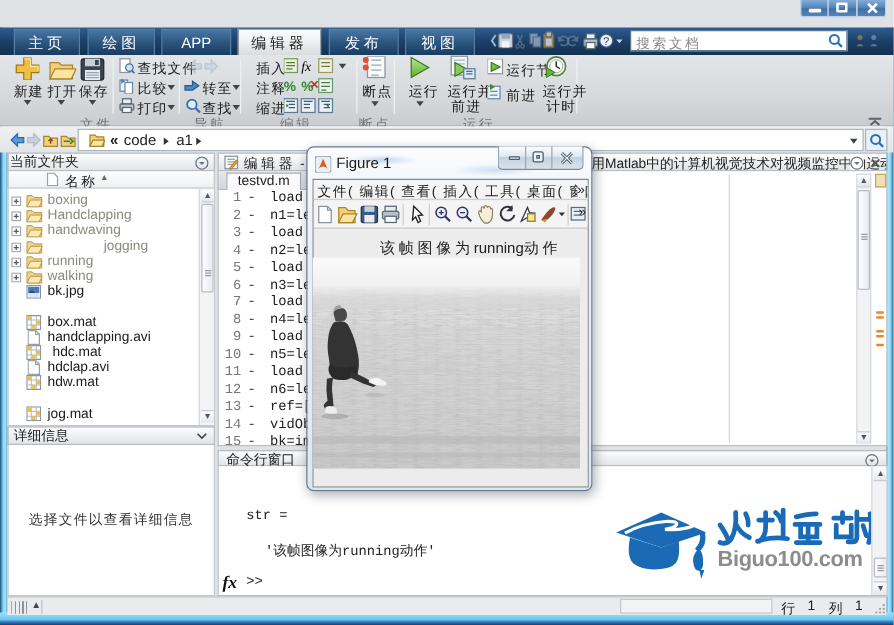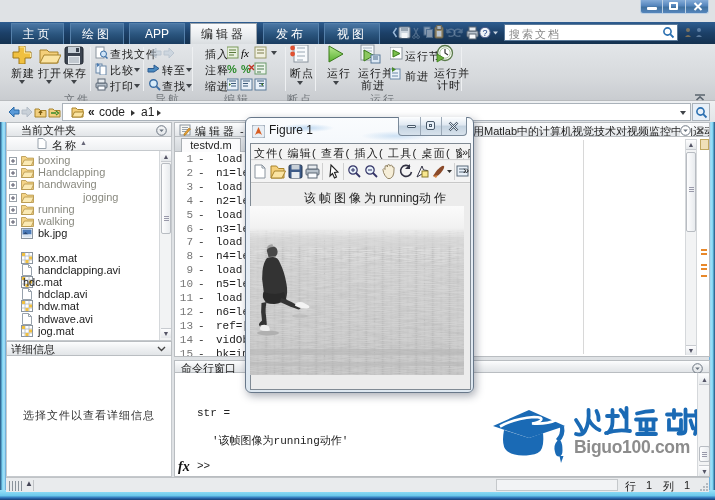--- a/index.html
+++ b/index.html
@@ -302,21 +302,21 @@
     </div>
     <div id="addrsearch">
         <svg style="position:absolute;left:2px;top:2px;" width="13" height="13" viewBox="0 0 13 13">
           <circle cx="5.5" cy="5.5" r="3.6" fill="none" stroke="#2a6fb0" stroke-width="1.6"></circle>
           <line x1="8.2" y1="8.2" x2="11.5" y2="11.5" stroke="#2a6fb0" stroke-width="1.8"></line>
         </svg>
       </div>
   </div>
 
   <div id="lp" style="left:6px;top:122px;width:166px;height:355px;">
-    <div class="phead" style="left:0;top:0;width:166px;padding-left:14px;">当前文件夹<svg style="position:absolute;right:4px;top:2px;" width="11" height="11" viewBox="0 0 11 11">
+    <div class="phead" style="left:0;top:0;width:166px;padding-left:1px;">当前文件夹<svg style="position:absolute;right:4px;top:2px;" width="11" height="11" viewBox="0 0 11 11">
           <circle cx="5.5" cy="5.5" r="4.8" fill="none" stroke="#6a7480"></circle>
           <path d="M3.2 4.5 L5.5 7 L7.8 4.5z" fill="#6a7480"></path>
         </svg></div>
     <div style="left:0;top:15px;width:166px;height:14px;background:linear-gradient(180deg,#fdfdfe,#eef0f2);border:1px solid #c5c9cd;border-top:none;">
       <svg style="position:absolute;left:30px;top:1px;" width="10" height="11" viewBox="0 0 10 11">
           <path d="M1 .5 h5 l3 3 V10.5 H1z" fill="#fff" stroke="#98a2ac"></path>
         </svg>
       <span style="position:absolute;left:45px;top:1px;font-size:11px;color:#222;letter-spacing:2px;">名称</span>
         <span style="position:absolute;left:73px;top:2px;font-size:7px;color:#667;">▲</span>
     </div>
@@ -414,45 +414,38 @@
           <span style="position:absolute;left:31px;top:0px;font-size:11px;color:#1a1a1a;">handclapping.avi</span>
         </div>
         <div style="position:absolute;left:0;top:125.0px;width:150px;height:12px;">
           <svg style="position:absolute;left:14px;top:0px;" width="12" height="12" viewBox="0 0 12 12">
             <rect x=".5" y=".5" width="11" height="11" fill="#fff" stroke="#8a949e"></rect>
             <path d="M.5 4 h11 M.5 8 h11 M4 .5 v11 M8 .5 v11" stroke="#b0b8c0" stroke-width=".8"></path>
             <rect x="1" y="1" width="3" height="3" fill="#f0c040"></rect>
             <rect x="8" y="4.5" width="3" height="3" fill="#f0c040"></rect>
             <rect x="4.5" y="8" width="3" height="3" fill="#f0c040"></rect>
           </svg>
-          <span style="position:absolute;left:16px;top:0px;font-size:11px;color:#1a1a1a;">hdc.mat</span>
+          <span style="position:absolute;left:35px;top:0px;font-size:11px;color:#1a1a1a;">hdc.mat</span>
         </div>
         <div style="position:absolute;left:0;top:137.2px;width:150px;height:12px;">
           <svg style="position:absolute;left:15px;top:0px;" width="10" height="12" viewBox="0 0 10 12">
             <path d="M.5 11.5 V.5 h6 l3 3 V11.5z" fill="#fff" stroke="#98a2ac"></path>
             <path d="M6.5 .5 v3 h3" fill="none" stroke="#98a2ac"></path>
           </svg>
           <span style="position:absolute;left:31px;top:0px;font-size:11px;color:#1a1a1a;">hdclap.avi</span>
         </div>
         <div style="position:absolute;left:0;top:149.4px;width:150px;height:12px;">
           <svg style="position:absolute;left:14px;top:0px;" width="12" height="12" viewBox="0 0 12 12">
             <rect x=".5" y=".5" width="11" height="11" fill="#fff" stroke="#8a949e"></rect>
             <path d="M.5 4 h11 M.5 8 h11 M4 .5 v11 M8 .5 v11" stroke="#b0b8c0" stroke-width=".8"></path>
             <rect x="1" y="1" width="3" height="3" fill="#f0c040"></rect>
             <rect x="8" y="4.5" width="3" height="3" fill="#f0c040"></rect>
             <rect x="4.5" y="8" width="3" height="3" fill="#f0c040"></rect>
           </svg>
           <span style="position:absolute;left:31px;top:0px;font-size:11px;color:#1a1a1a;">hdw.mat</span>
-        </div>
-        <div style="position:absolute;left:0;top:161.6px;width:150px;height:12px;">
-          <svg style="position:absolute;left:15px;top:0px;" width="10" height="12" viewBox="0 0 10 12">
-            <path d="M.5 11.5 V.5 h6 l3 3 V11.5z" fill="#fff" stroke="#98a2ac"></path>
-            <path d="M6.5 .5 v3 h3" fill="none" stroke="#98a2ac"></path>
-          </svg>
-          <span style="position:absolute;left:31px;top:0px;font-size:11px;color:#1a1a1a;">hdwave.avi</span>
         </div>
         <div style="position:absolute;left:0;top:173.8px;width:150px;height:12px;">
           <svg style="position:absolute;left:14px;top:0px;" width="12" height="12" viewBox="0 0 12 12">
             <rect x=".5" y=".5" width="11" height="11" fill="#fff" stroke="#8a949e"></rect>
             <path d="M.5 4 h11 M.5 8 h11 M4 .5 v11 M8 .5 v11" stroke="#b0b8c0" stroke-width=".8"></path>
             <rect x="1" y="1" width="3" height="3" fill="#f0c040"></rect>
             <rect x="8" y="4.5" width="3" height="3" fill="#f0c040"></rect>
             <rect x="4.5" y="8" width="3" height="3" fill="#f0c040"></rect>
           </svg>
           <span style="position:absolute;left:31px;top:0px;font-size:11px;color:#1a1a1a;">jog.mat</span>

